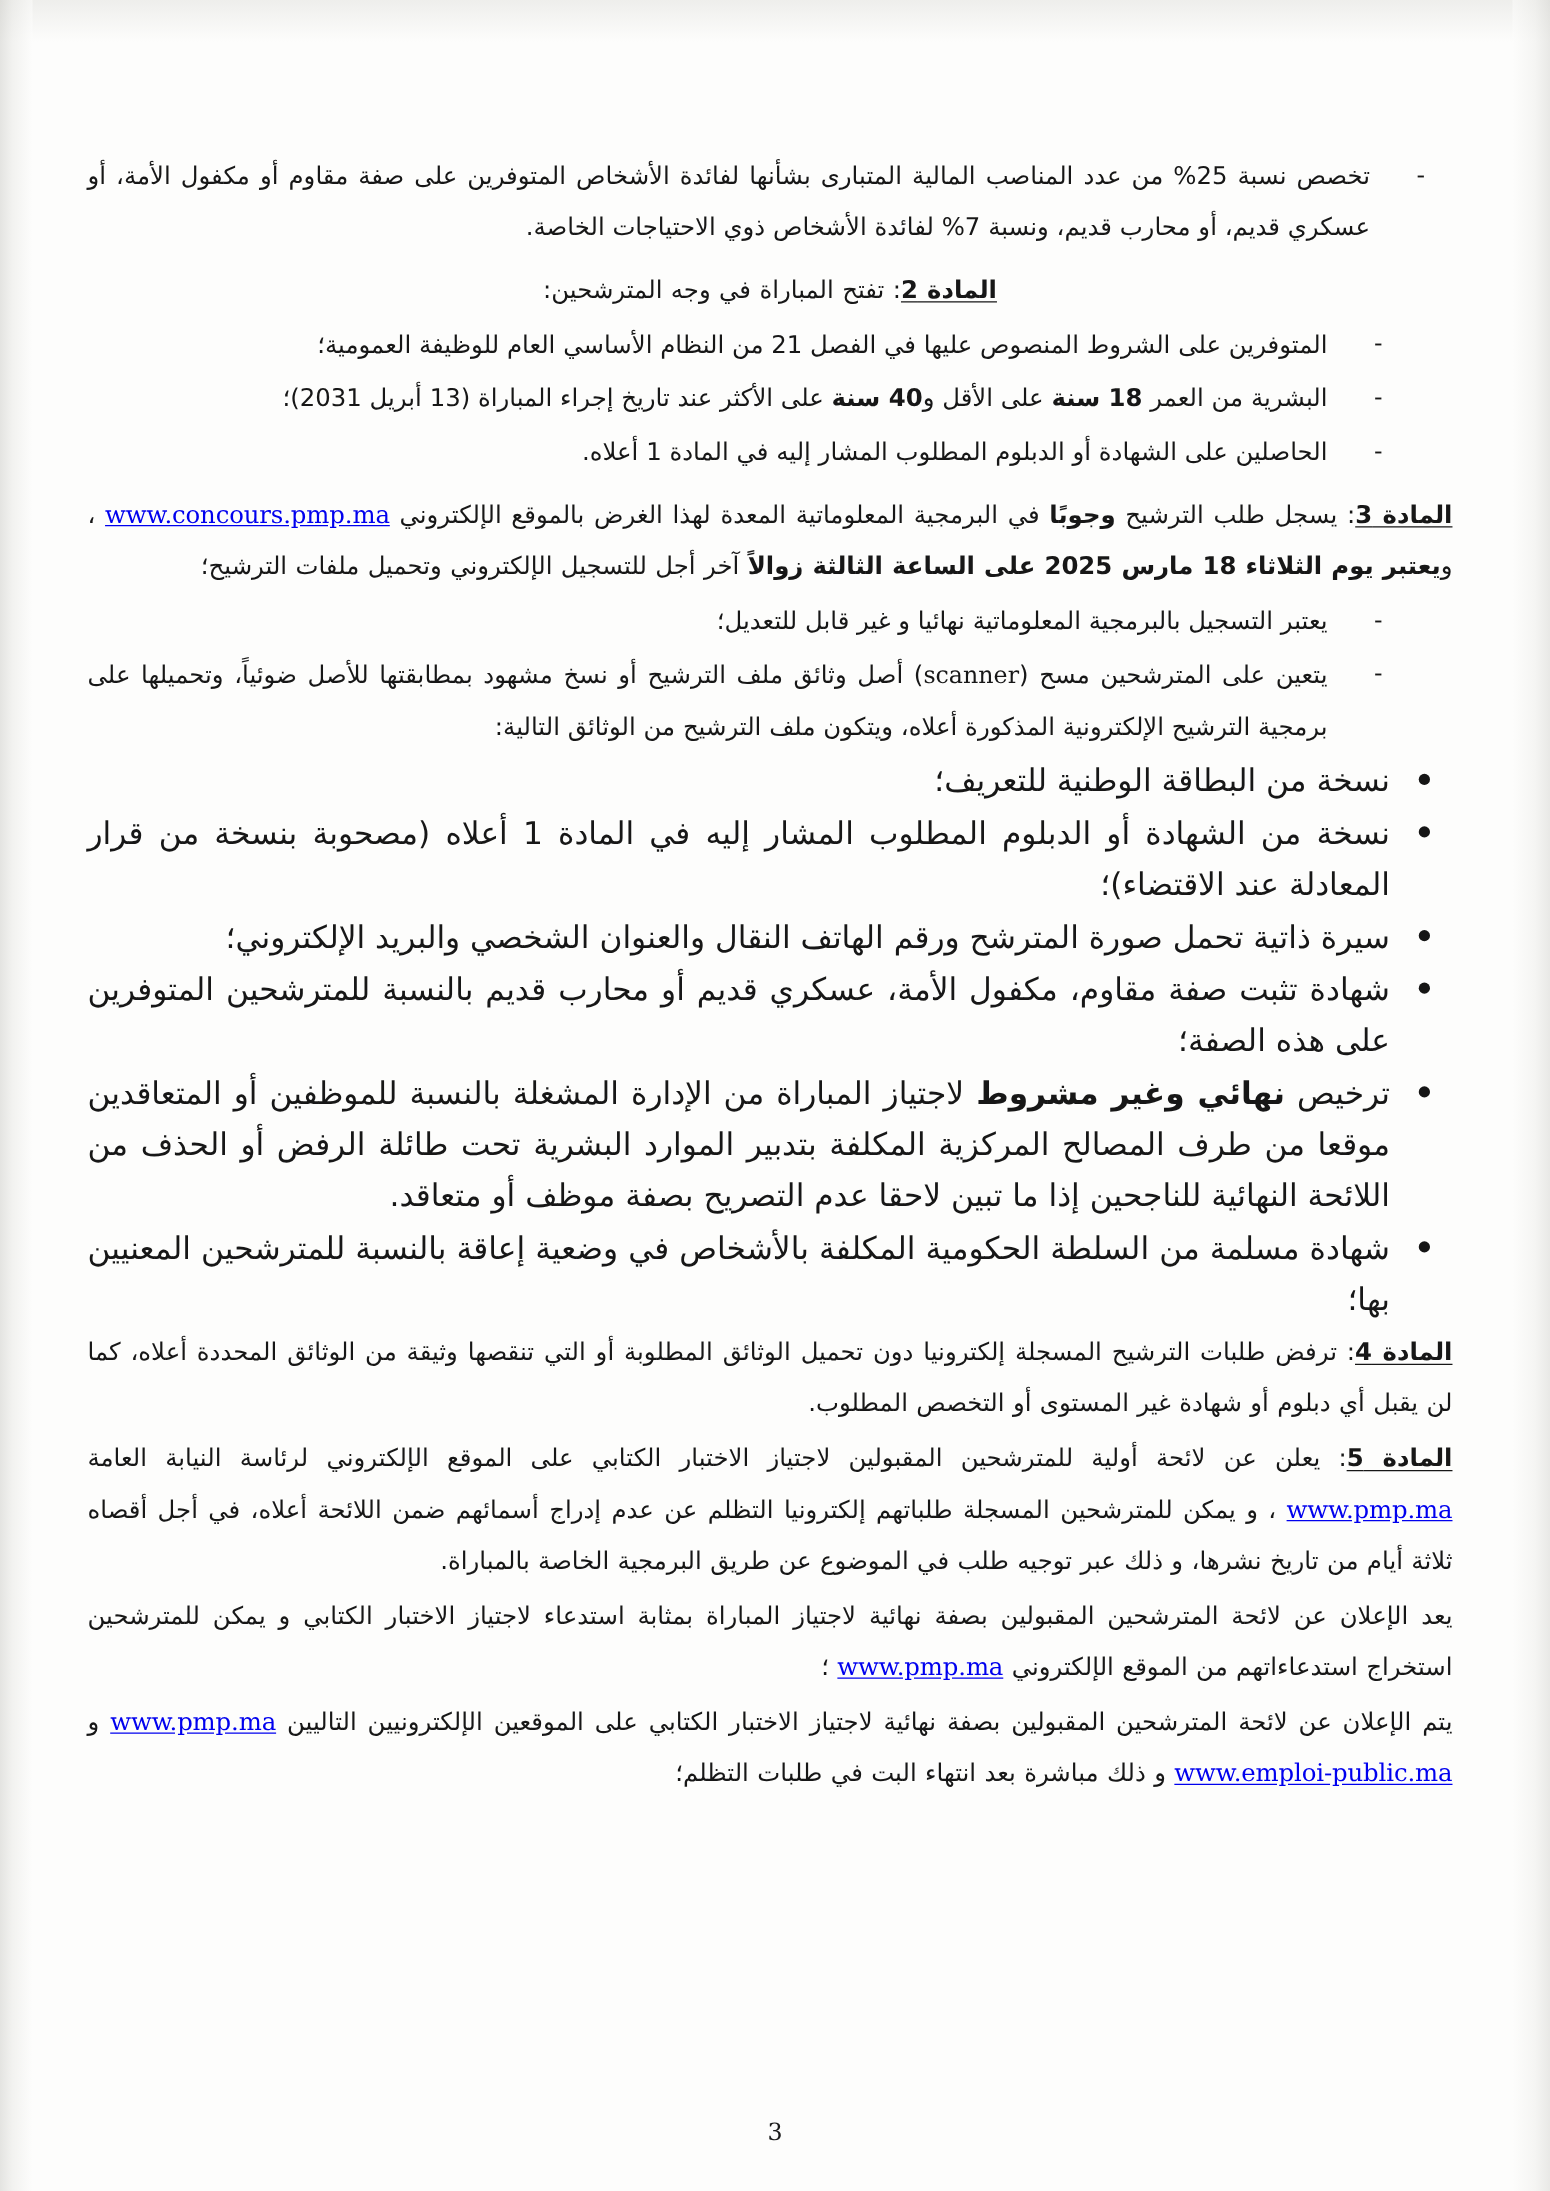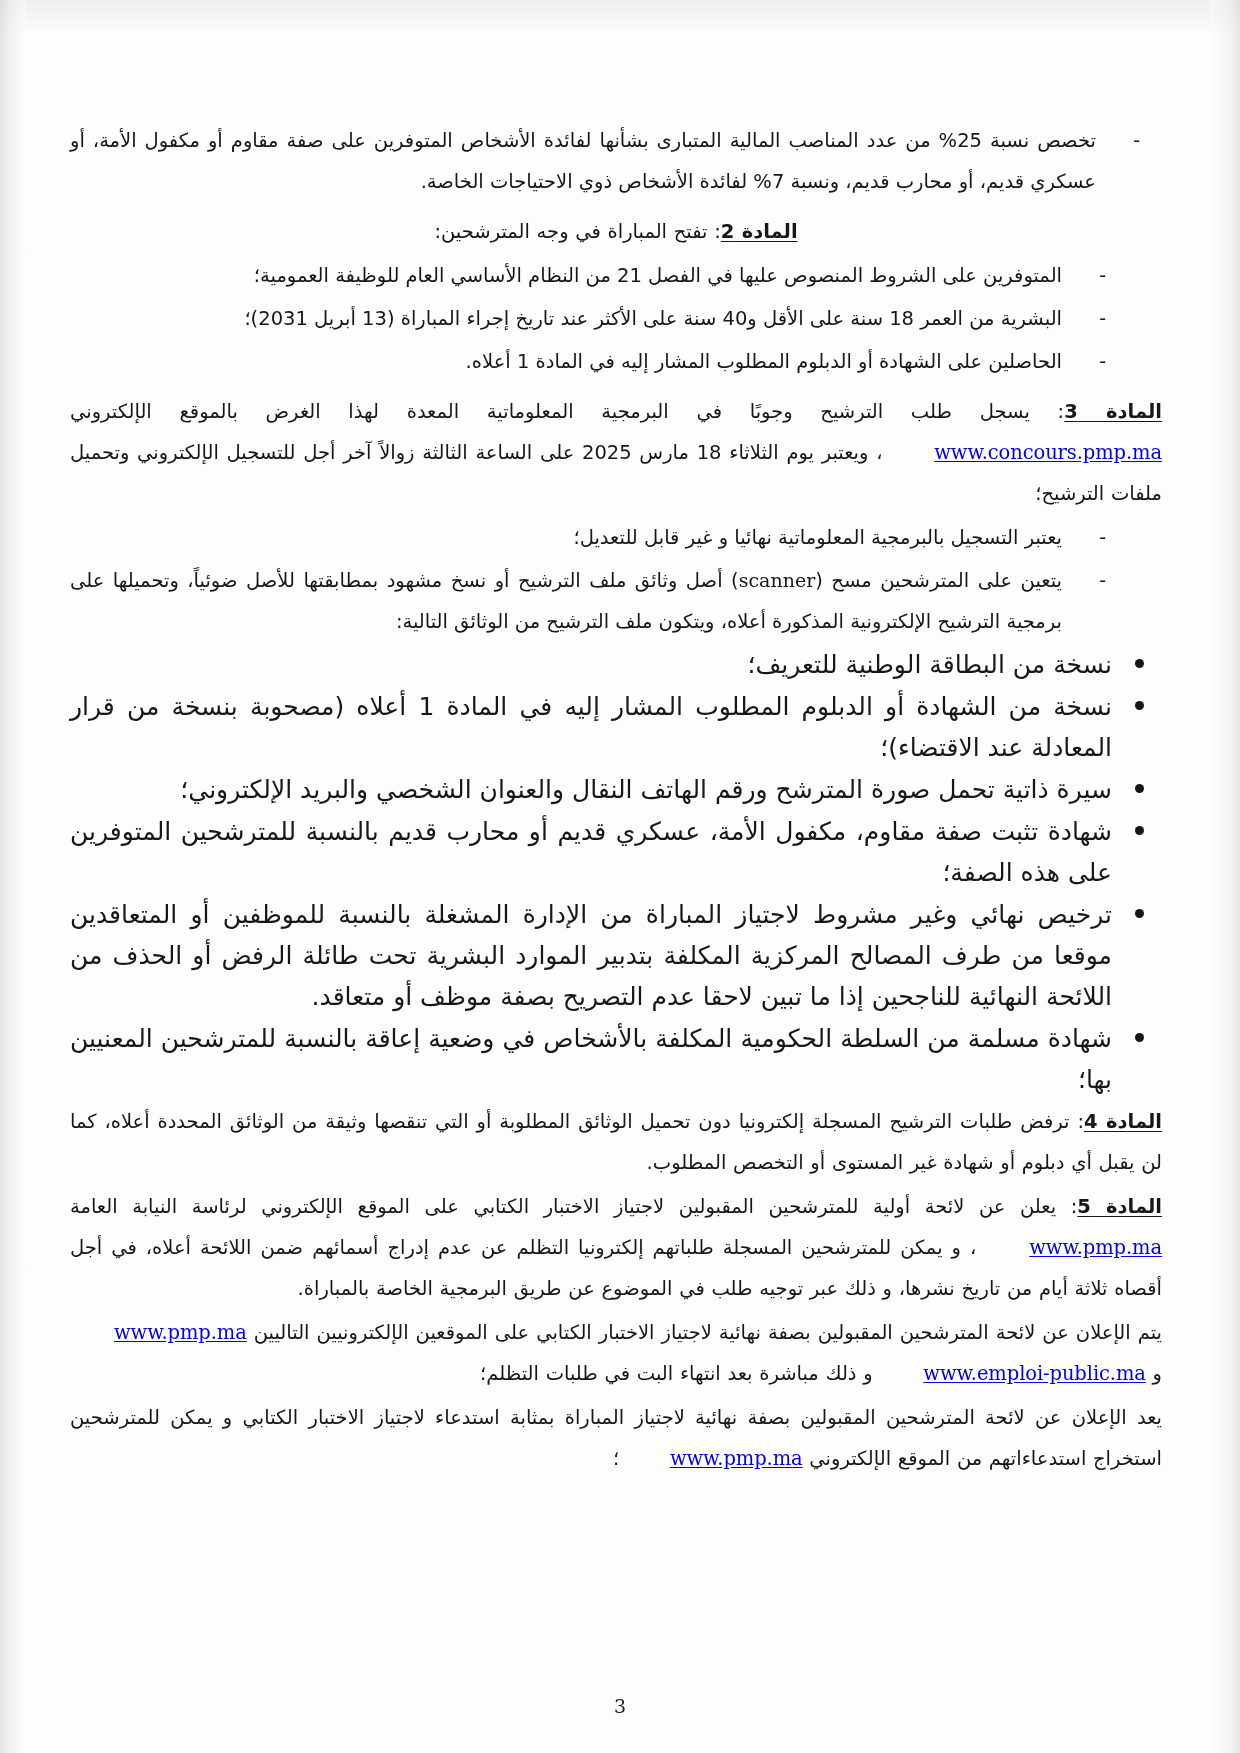--- a/index.html
+++ b/index.html
@@ -60,37 +60,36 @@
     letter-spacing: -0.1px;
     word-spacing: 0.5px;
   }
   .para.justified { text-align: justify; }
 
   .art-label {
     font-weight: bold;
     text-decoration: underline;
     text-underline-offset: 3px;
   }
-  .b { font-weight: normal; }
+  .b { font-weight: bold; }
   .ltr {
     direction: ltr;
     unicode-bidi: isolate;
     display: inline-block;
     font-family: "DejaVu Serif", "Liberation Serif", serif;
     font-size: 19px;
   }
   .url {
     direction: ltr;
     unicode-bidi: isolate;
     display: inline-block;
     text-decoration: underline;
     text-underline-offset: 2px;
     font-family: "DejaVu Serif", "Liberation Serif", serif;
     font-size: 19.5px;
-    margin-left: 44px;
   }
 
   
   ul.dash-list, ul.dot-list {
     list-style: none;
     margin: 0;
     padding: 0;
   }
   ul.dash-list > li {
     position: relative;
@@ -227,23 +226,23 @@
 
     <p class="para justified">
       <span class="art-label">المادة 4</span><span>: </span><span>ترفض طلبات الترشيح المسجلة إلكترونيا دون تحميل الوثائق المطلوبة أو التي تنقصها وثيقة من الوثائق المحددة أعلاه، كما لن يقبل أي دبلوم أو شهادة غير المستوى أو التخصص المطلوب.</span>
     </p>
 
     <p class="para justified">
       <span class="art-label">المادة 5</span><span>: </span><span>يعلن عن لائحة أولية للمترشحين المقبولين لاجتياز الاختبار الكتابي على الموقع الإلكتروني لرئاسة النيابة العامة </span><a class="url" href="#">www.pmp.ma</a><span> ، و يمكن للمترشحين المسجلة طلباتهم إلكترونيا التظلم عن عدم إدراج أسمائهم ضمن اللائحة أعلاه، في أجل أقصاه ثلاثة أيام من تاريخ نشرها، و ذلك عبر توجيه طلب في الموضوع عن طريق البرمجية الخاصة بالمباراة.</span>
     </p>
 
     <p class="para justified">
+      <span>يعد الإعلان عن لائحة المترشحين المقبولين بصفة نهائية لاجتياز المباراة بمثابة استدعاء لاجتياز الاختبار الكتابي و يمكن للمترشحين استخراج استدعاءاتهم من الموقع الإلكتروني </span><a class="url" href="#">www.pmp.ma</a><span> ؛</span>
+    </p>
+
+    <p class="para justified">
       <span>يتم الإعلان عن لائحة المترشحين المقبولين بصفة نهائية لاجتياز الاختبار الكتابي على الموقعين الإلكترونيين التاليين </span><a class="url" href="#">www.pmp.ma</a><span> و </span><a class="url" href="#">www.emploi-public.ma</a><span> و ذلك مباشرة بعد انتهاء البت في طلبات التظلم؛</span>
-    </p>
-
-    <p class="para justified">
-      <span>يعد الإعلان عن لائحة المترشحين المقبولين بصفة نهائية لاجتياز المباراة بمثابة استدعاء لاجتياز الاختبار الكتابي و يمكن للمترشحين استخراج استدعاءاتهم من الموقع الإلكتروني </span><a class="url" href="#">www.pmp.ma</a><span> ؛</span>
     </p>
 
   </div>
 
   <div class="page-number">3</div>
 </div>
 
 </body></html>

